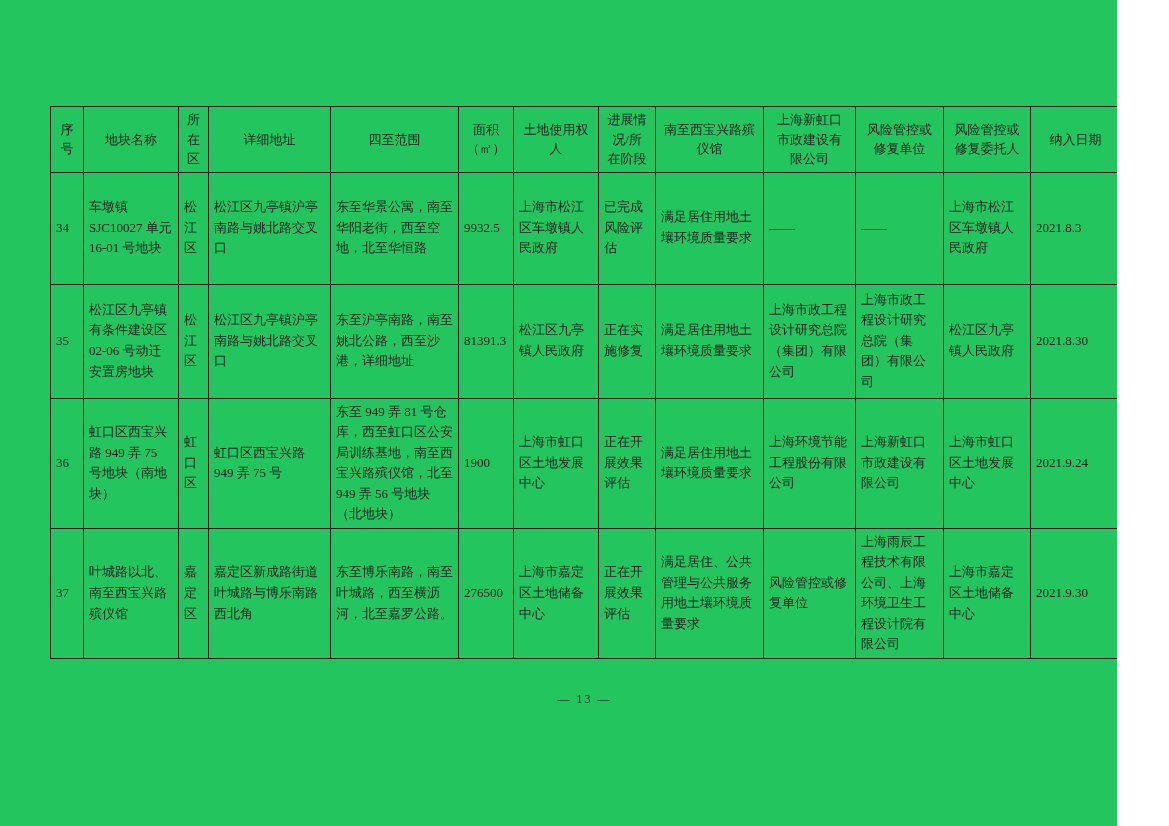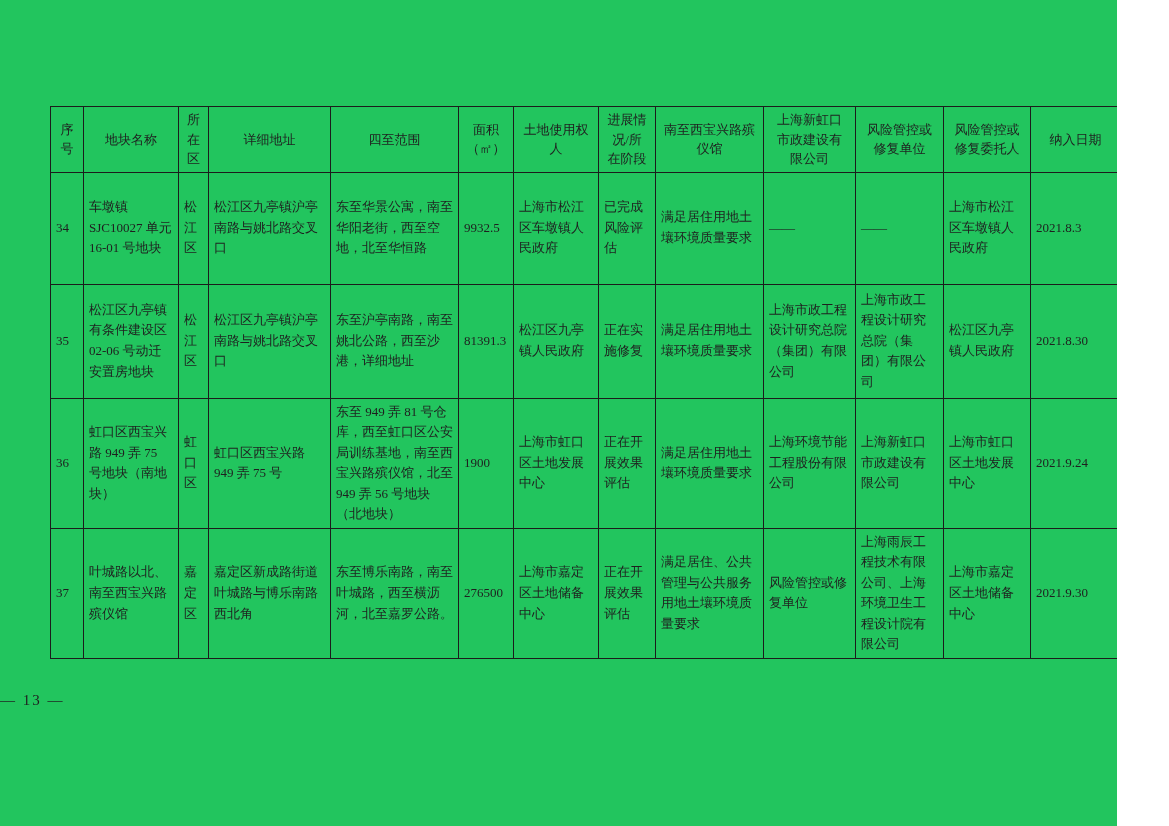--- a/index.html
+++ b/index.html
@@ -46,22 +46,22 @@
   .parcel-table tbody tr.r2 { height: 111px; }
   .parcel-table tbody tr.r3 { height: 108px; }
   .parcel-table td.center { text-align: left; }
   .parcel-table td.left { text-align: left; }
   .parcel-table td.nowrap { white-space: nowrap; }
   .page-number {
     position: absolute;
     left: 0;
     top: 692px;
     width: 1169px;
-    text-align: left;
-    font-size: 15px;
+    text-align: center;
+    font-size: 12px;
     letter-spacing: 2px;
     color: #1f1f1f;
   }
 </style>
 </head>
 <body>
 
 <div class="page">
 
   <table class="parcel-table">

